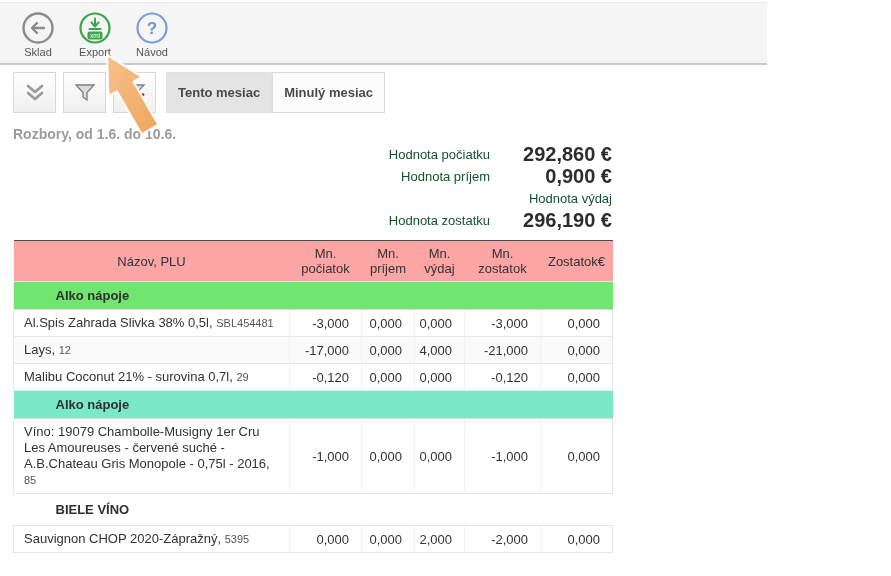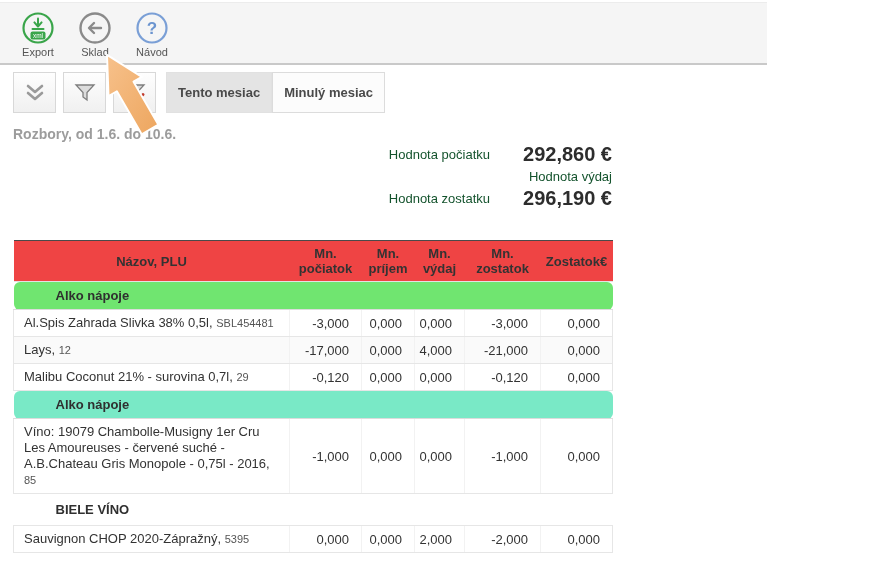--- a/index.html
+++ b/index.html
@@ -39,28 +39,28 @@
   .summary{position:absolute;top:143px;left:280px;width:332px;}
   .summary-row{display:flex;justify-content:flex-end;align-items:center;height:22px;}
   .summary-label{font-size:13px;color:#14532d;white-space:nowrap;}
   .summary-value{font-size:20px;font-weight:bold;color:#2d2d2d;width:122px;text-align:right;white-space:nowrap;}
   
   .stock-table{
     position:absolute;left:13px;top:240px;width:599px;
     border-collapse:collapse;table-layout:fixed;font-size:13px;color:#333;
   }
   .stock-table th{
-    border-top:1px solid #4a4a4a;background:#ef4444;font-weight:bold;color:#333;
+    border-top:1px solid #4a4a4a;background:#fca5a5;font-weight:normal;color:#333;
     text-align:center;vertical-align:middle;padding:4px 2px;height:32px;line-height:15px;
     border-bottom:1px solid #e2e2e2;
   }
   .stock-table td{box-sizing:border-box;}
   tr.category td{
     background:#70e570;font-weight:bold;color:#2f2f2f;
-    padding:6px 0 6px 42px;border-bottom:1px solid #dcdcdc;border-radius:6px;
+    padding:6px 0 6px 42px;border-bottom:1px solid #dcdcdc;
   }
   tr.category.mint td{background:#79e9c6;}
   tr.subcategory td{
     background:#fff;font-weight:bold;color:#2f2f2f;
     padding:8px 0 8px 42px;border-bottom:1px solid #e6e6e6;
   }
   tr.product td{
     border-bottom:1px solid #e6e6e6;border-right:1px solid #f2f2f2;
     text-align:right;padding:5px 12px 5px 0;vertical-align:middle;background:#fff;
   }
@@ -70,41 +70,41 @@
   }
   tr.product.shaded td{background:#fafafa;}
   .plu{font-size:11px;color:#555;margin-top:16px;}
   
   .pointer-arrow{position:absolute;left:93px;top:53px;width:72px;height:86px;z-index:9;pointer-events:none;}
 </style>
 </head>
 <body>
 
 <div class="toolbar">
+  <div class="tb-item">
+    <svg viewBox="0 0 34 34">
+      <circle cx="17" cy="17" r="14.5" fill="none" stroke="#8a8a8a" stroke-width="2.4"></circle>
+      <path d="M23 17 H12" stroke="#8a8a8a" stroke-width="2.4" fill="none" stroke-linecap="round"></path>
+      <path d="M16 12 l-5 5 l5 5" stroke="#8a8a8a" stroke-width="2.4" fill="none" stroke-linecap="round" stroke-linejoin="round"></path>
+    </svg>
+    <span class="tb-label">Sklad</span>
+  </div>
   <div class="tb-item">
     <svg viewBox="0 0 34 34">
       <circle cx="17" cy="17" r="14.5" fill="none" stroke="#3aa54a" stroke-width="2.2"></circle>
       <path d="M17 7.5 V14" stroke="#3aa54a" stroke-width="2" fill="none" stroke-linecap="round"></path>
       <path d="M13.4 11.4 L17 15.5 L20.6 11.4" stroke="#3aa54a" stroke-width="2" fill="none" stroke-linecap="round" stroke-linejoin="round"></path>
       <path d="M11.5 18 H22.5" stroke="#3aa54a" stroke-width="2" stroke-linecap="round"></path>
       <rect x="9.5" y="20.5" width="15" height="8" rx="2" fill="#3aa54a"></rect>
       <text x="17" y="26.8" font-size="6.5" fill="#ffffff" text-anchor="middle" font-family="Liberation Sans, sans-serif">xml</text>
     </svg>
     <span class="tb-label">Export</span>
   </div>
   <div class="tb-item">
     <svg viewBox="0 0 34 34">
-      <circle cx="17" cy="17" r="14.5" fill="none" stroke="#8a8a8a" stroke-width="2.4"></circle>
-      <path d="M23 17 H12" stroke="#8a8a8a" stroke-width="2.4" fill="none" stroke-linecap="round"></path>
-      <path d="M16 12 l-5 5 l5 5" stroke="#8a8a8a" stroke-width="2.4" fill="none" stroke-linecap="round" stroke-linejoin="round"></path>
-    </svg>
-    <span class="tb-label">Sklad</span>
-  </div>
-  <div class="tb-item">
-    <svg viewBox="0 0 34 34">
       <circle cx="17" cy="17" r="14.5" fill="none" stroke="#7a9fd6" stroke-width="2.2"></circle>
       <text x="17" y="23" font-size="17" font-weight="bold" fill="#6b94cf" text-anchor="middle" font-family="Liberation Sans, sans-serif">?</text>
     </svg>
     <span class="tb-label">Návod</span>
   </div>
 </div>
 
 <div class="filterbar">
   <div class="icon-btn">
     <svg viewBox="0 0 24 24">
@@ -128,20 +128,24 @@
 </div>
 
 <div class="report-title">Rozbory, od 1.6. do 10.6.</div>
 
 <div class="summary">
   <div class="summary-row">
     <span class="summary-label">Hodnota počiatku</span>
     <span class="summary-value">292,860 €</span>
   </div>
 
+  <div class="summary-row">
+    <span class="summary-label">Hodnota príjem</span>
+    <span class="summary-value">0,900 €</span>
+  </div>
 
   <div class="summary-row">
     <span class="summary-label">Hodnota výdaj</span>
   </div>
 
   <div class="summary-row">
     <span class="summary-label">Hodnota zostatku</span>
     <span class="summary-value">296,190 €</span>
   </div>
 </div>

